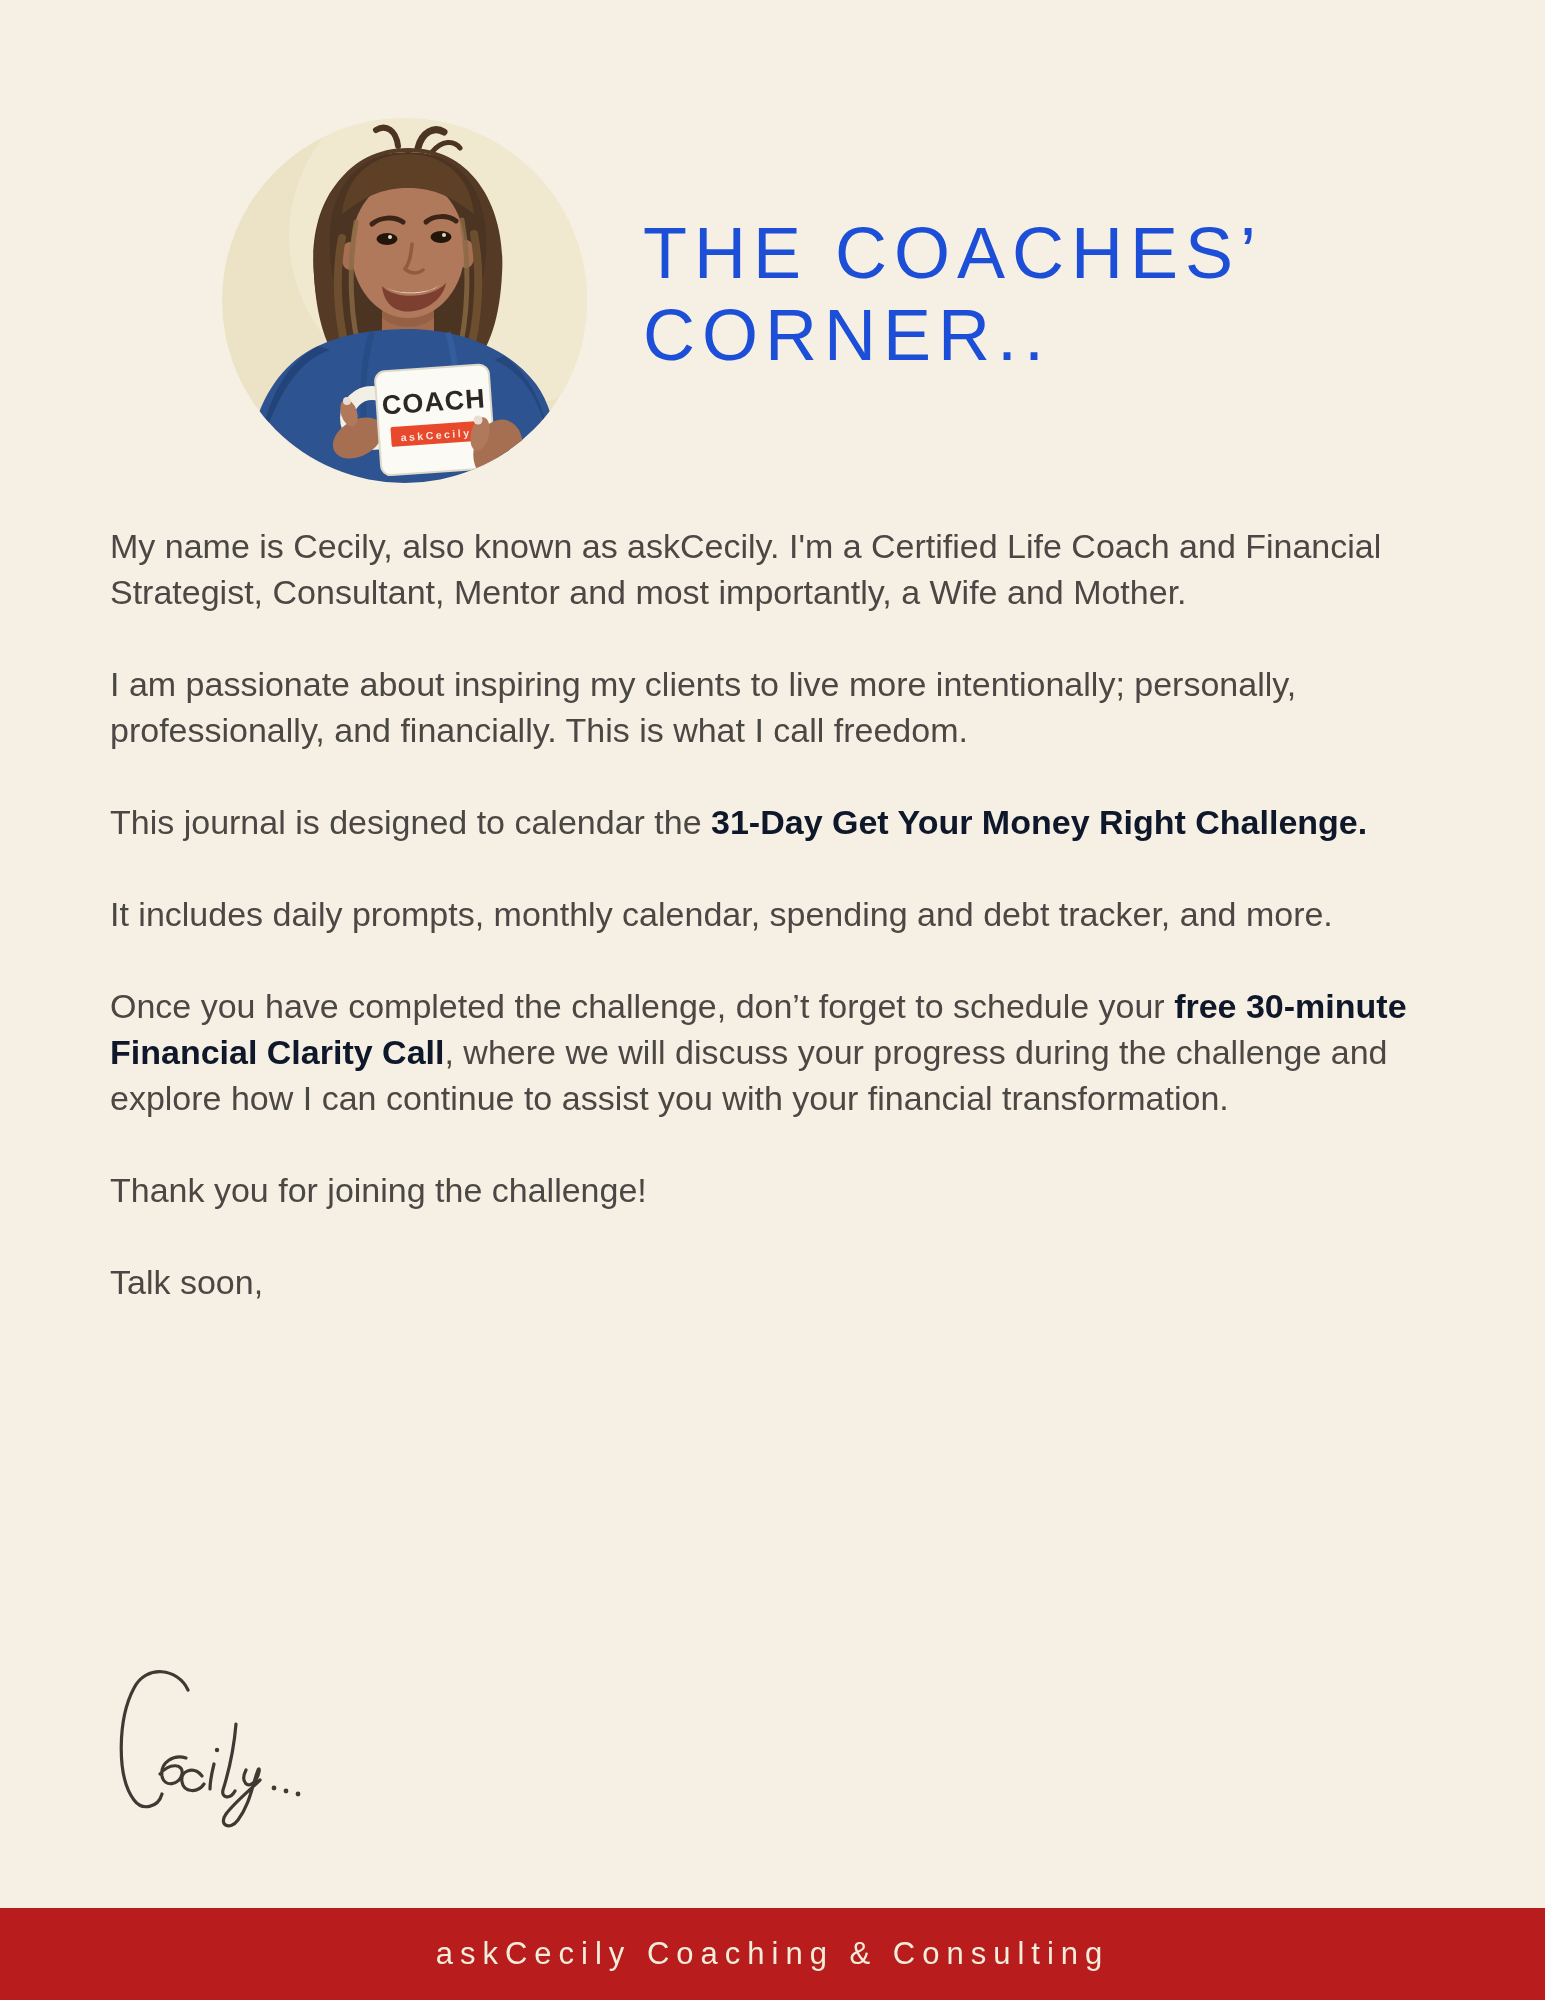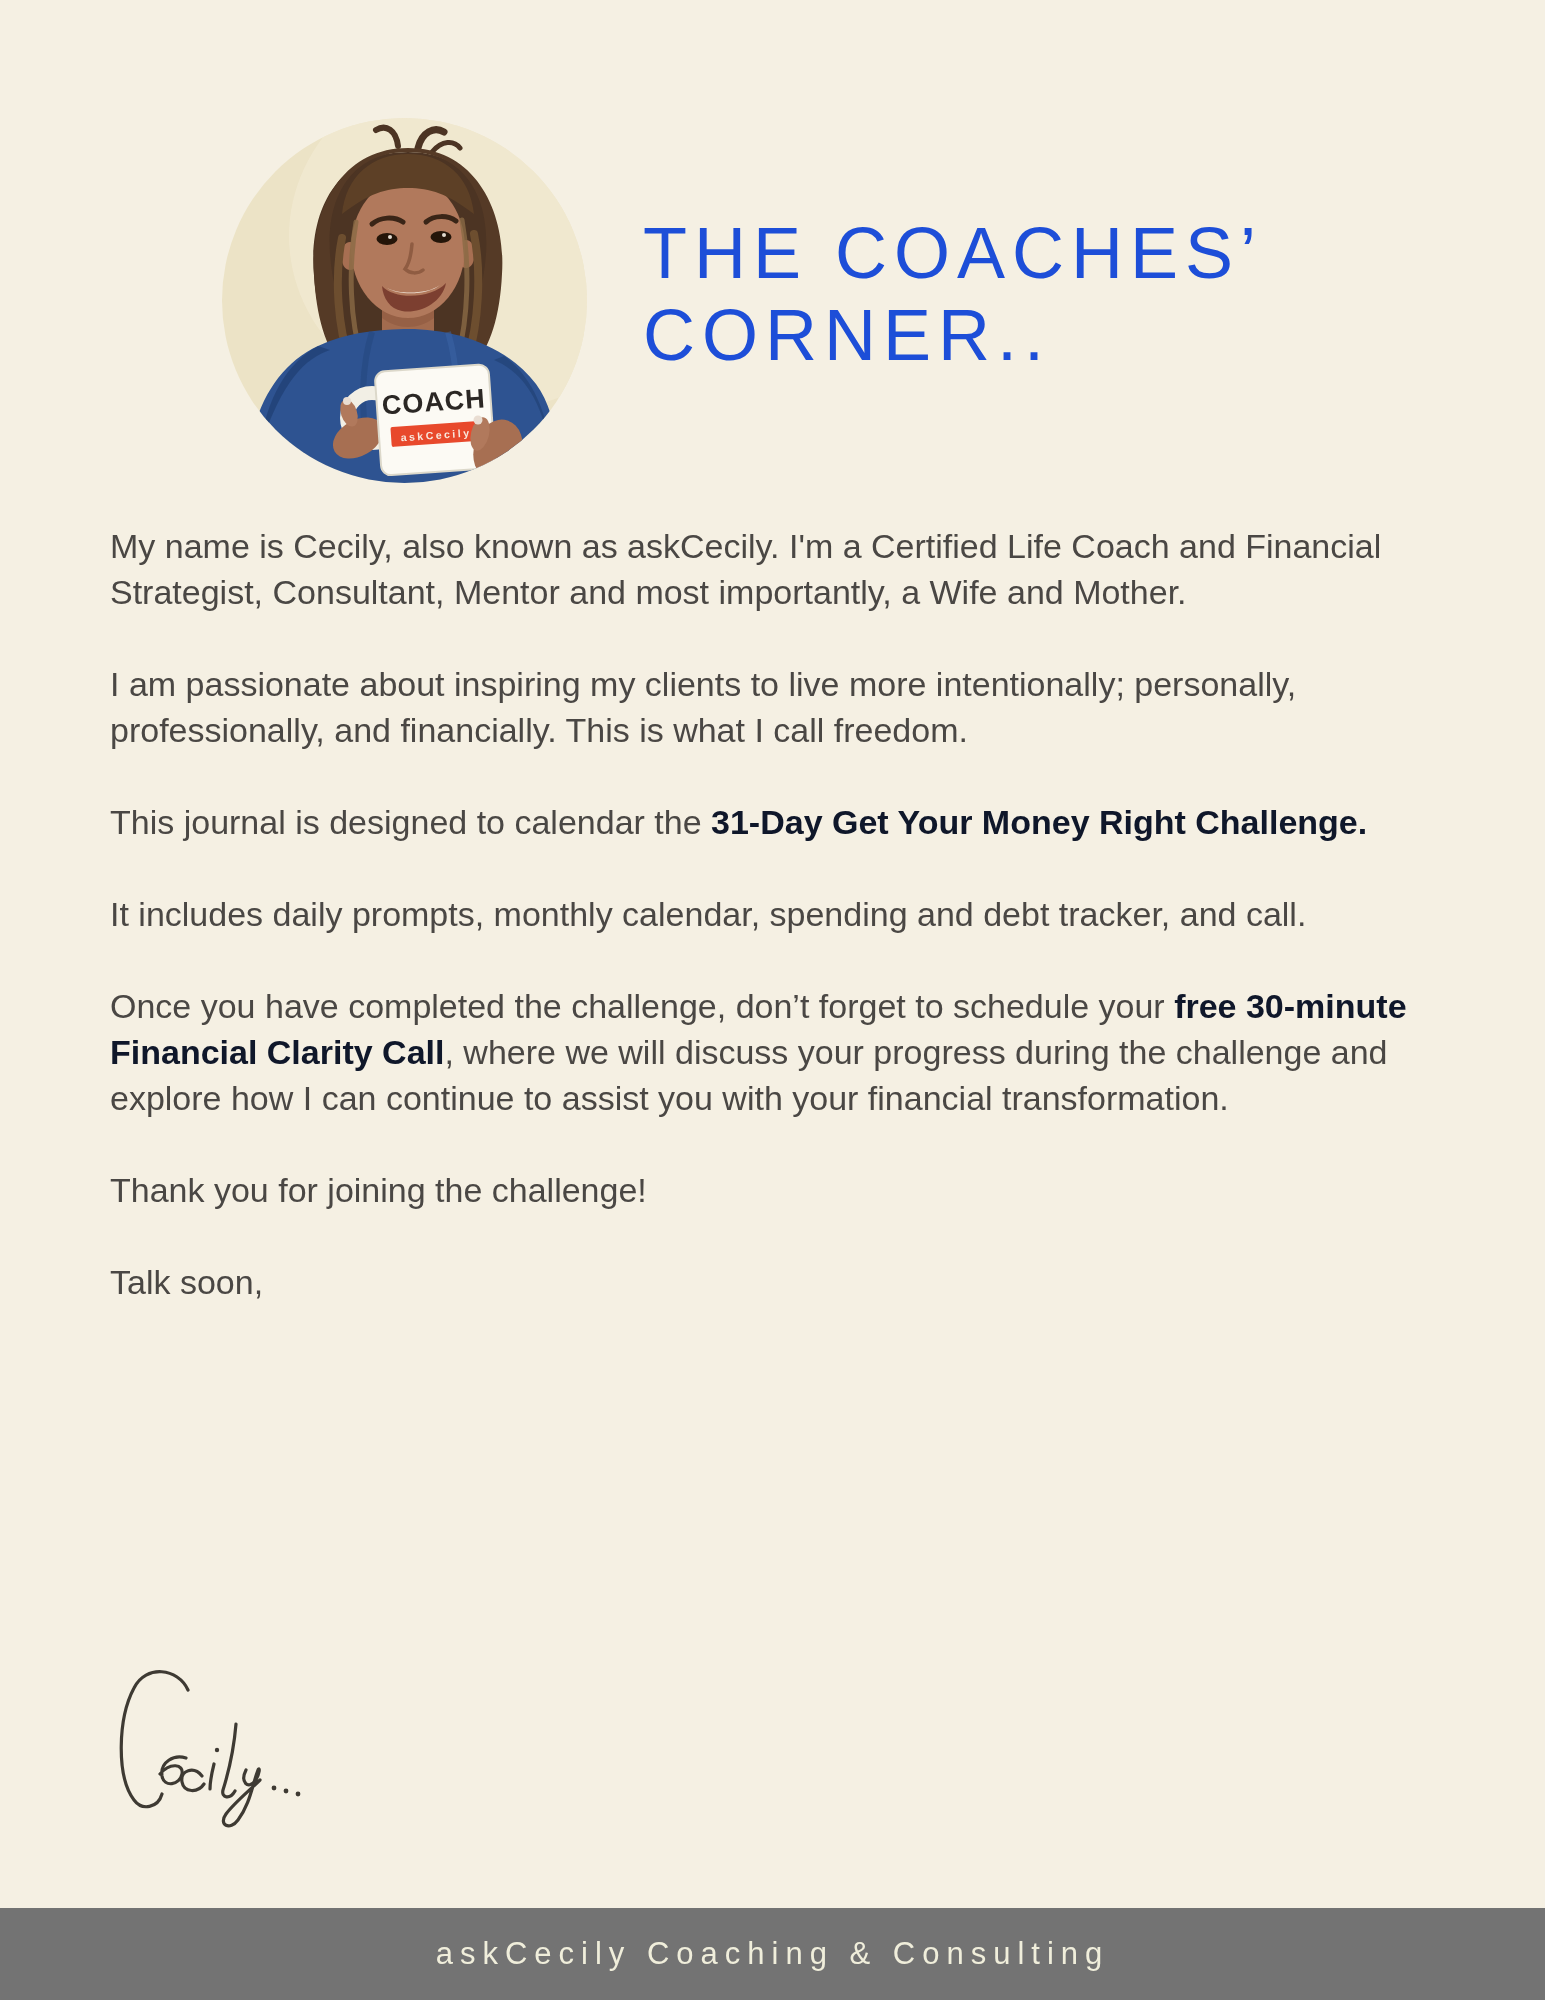--- a/index.html
+++ b/index.html
@@ -127,21 +127,21 @@
 
   <div class="page-title">
     <div>THE COACHES’</div>
     <div>CORNER..</div>
   </div>
 
   <div class="body-text">
       <p><span>My name is Cecily, also known as askCecily. I'm a Certified Life Coach and Financial Strategist, Consultant, Mentor and most importantly, a Wife and Mother.</span></p>
       <p><span>I am passionate about inspiring my clients to live more intentionally; personally, professionally, and financially. This is what I call freedom.</span></p>
       <p><span>This journal is designed to calendar the </span><strong>31-Day Get Your Money Right Challenge.</strong></p>
-      <p><span>It includes daily prompts, monthly calendar, spending and debt tracker, and call.</span></p>
+      <p><span>It includes daily prompts, monthly calendar, spending and debt tracker, and more.</span></p>
       <p><span>Once you have completed the challenge, don’t forget to schedule your </span><strong>free 30-minute Financial Clarity Call</strong><span>, where we will discuss your progress during the challenge and explore how I can continue to assist you with your financial transformation.</span></p>
       <p><span>Thank you for joining the challenge!</span></p>
       <p><span>Talk soon,</span></p>
     </div>
 
   <div class="signature" role="img" aria-label="Cecily...">
     <svg viewBox="0 0 300 170" width="300" height="170">
       <g fill="none" stroke="#3e3a33" stroke-width="3.2" stroke-linecap="round" stroke-linejoin="round">
         <path d="M86 28 C76 6 44 2 32 26 C16 56 14 114 32 138 C40 149 56 146 60 132"></path>
         <path d="M58 112 C68 100 82 102 80 112 C78 123 62 126 60 114 C58 100 72 92 84 96"></path>
@@ -150,17 +150,17 @@
         <circle cx="115" cy="88" r="2.2" fill="#3e3a33" stroke="none"></circle>
         <path d="M134 62 C132 86 126 112 121 128 C119 136 128 138 133 129"></path>
         <path d="M144 108 C138 120 146 128 153 119 C158 112 158 104 156 108 C150 124 148 142 136 158 C128 169 116 163 124 152 C132 141 148 128 158 118"></path>
         <circle cx="172" cy="126" r="2.4" fill="#3e3a33" stroke="none"></circle>
         <circle cx="184" cy="129" r="2.4" fill="#3e3a33" stroke="none"></circle>
         <circle cx="196" cy="132" r="2.4" fill="#3e3a33" stroke="none"></circle>
       </g>
     </svg>
   </div>
 
-  <div class="footer" style="background: #737373;">
+  <div class="footer" style="background: #b91c1c;">
     <span class="footer-label" style="color: rgb(240, 238, 219);">askCecily Coaching &amp; Consulting</span>
   </div>
 
 </div>
 
 </body></html>

